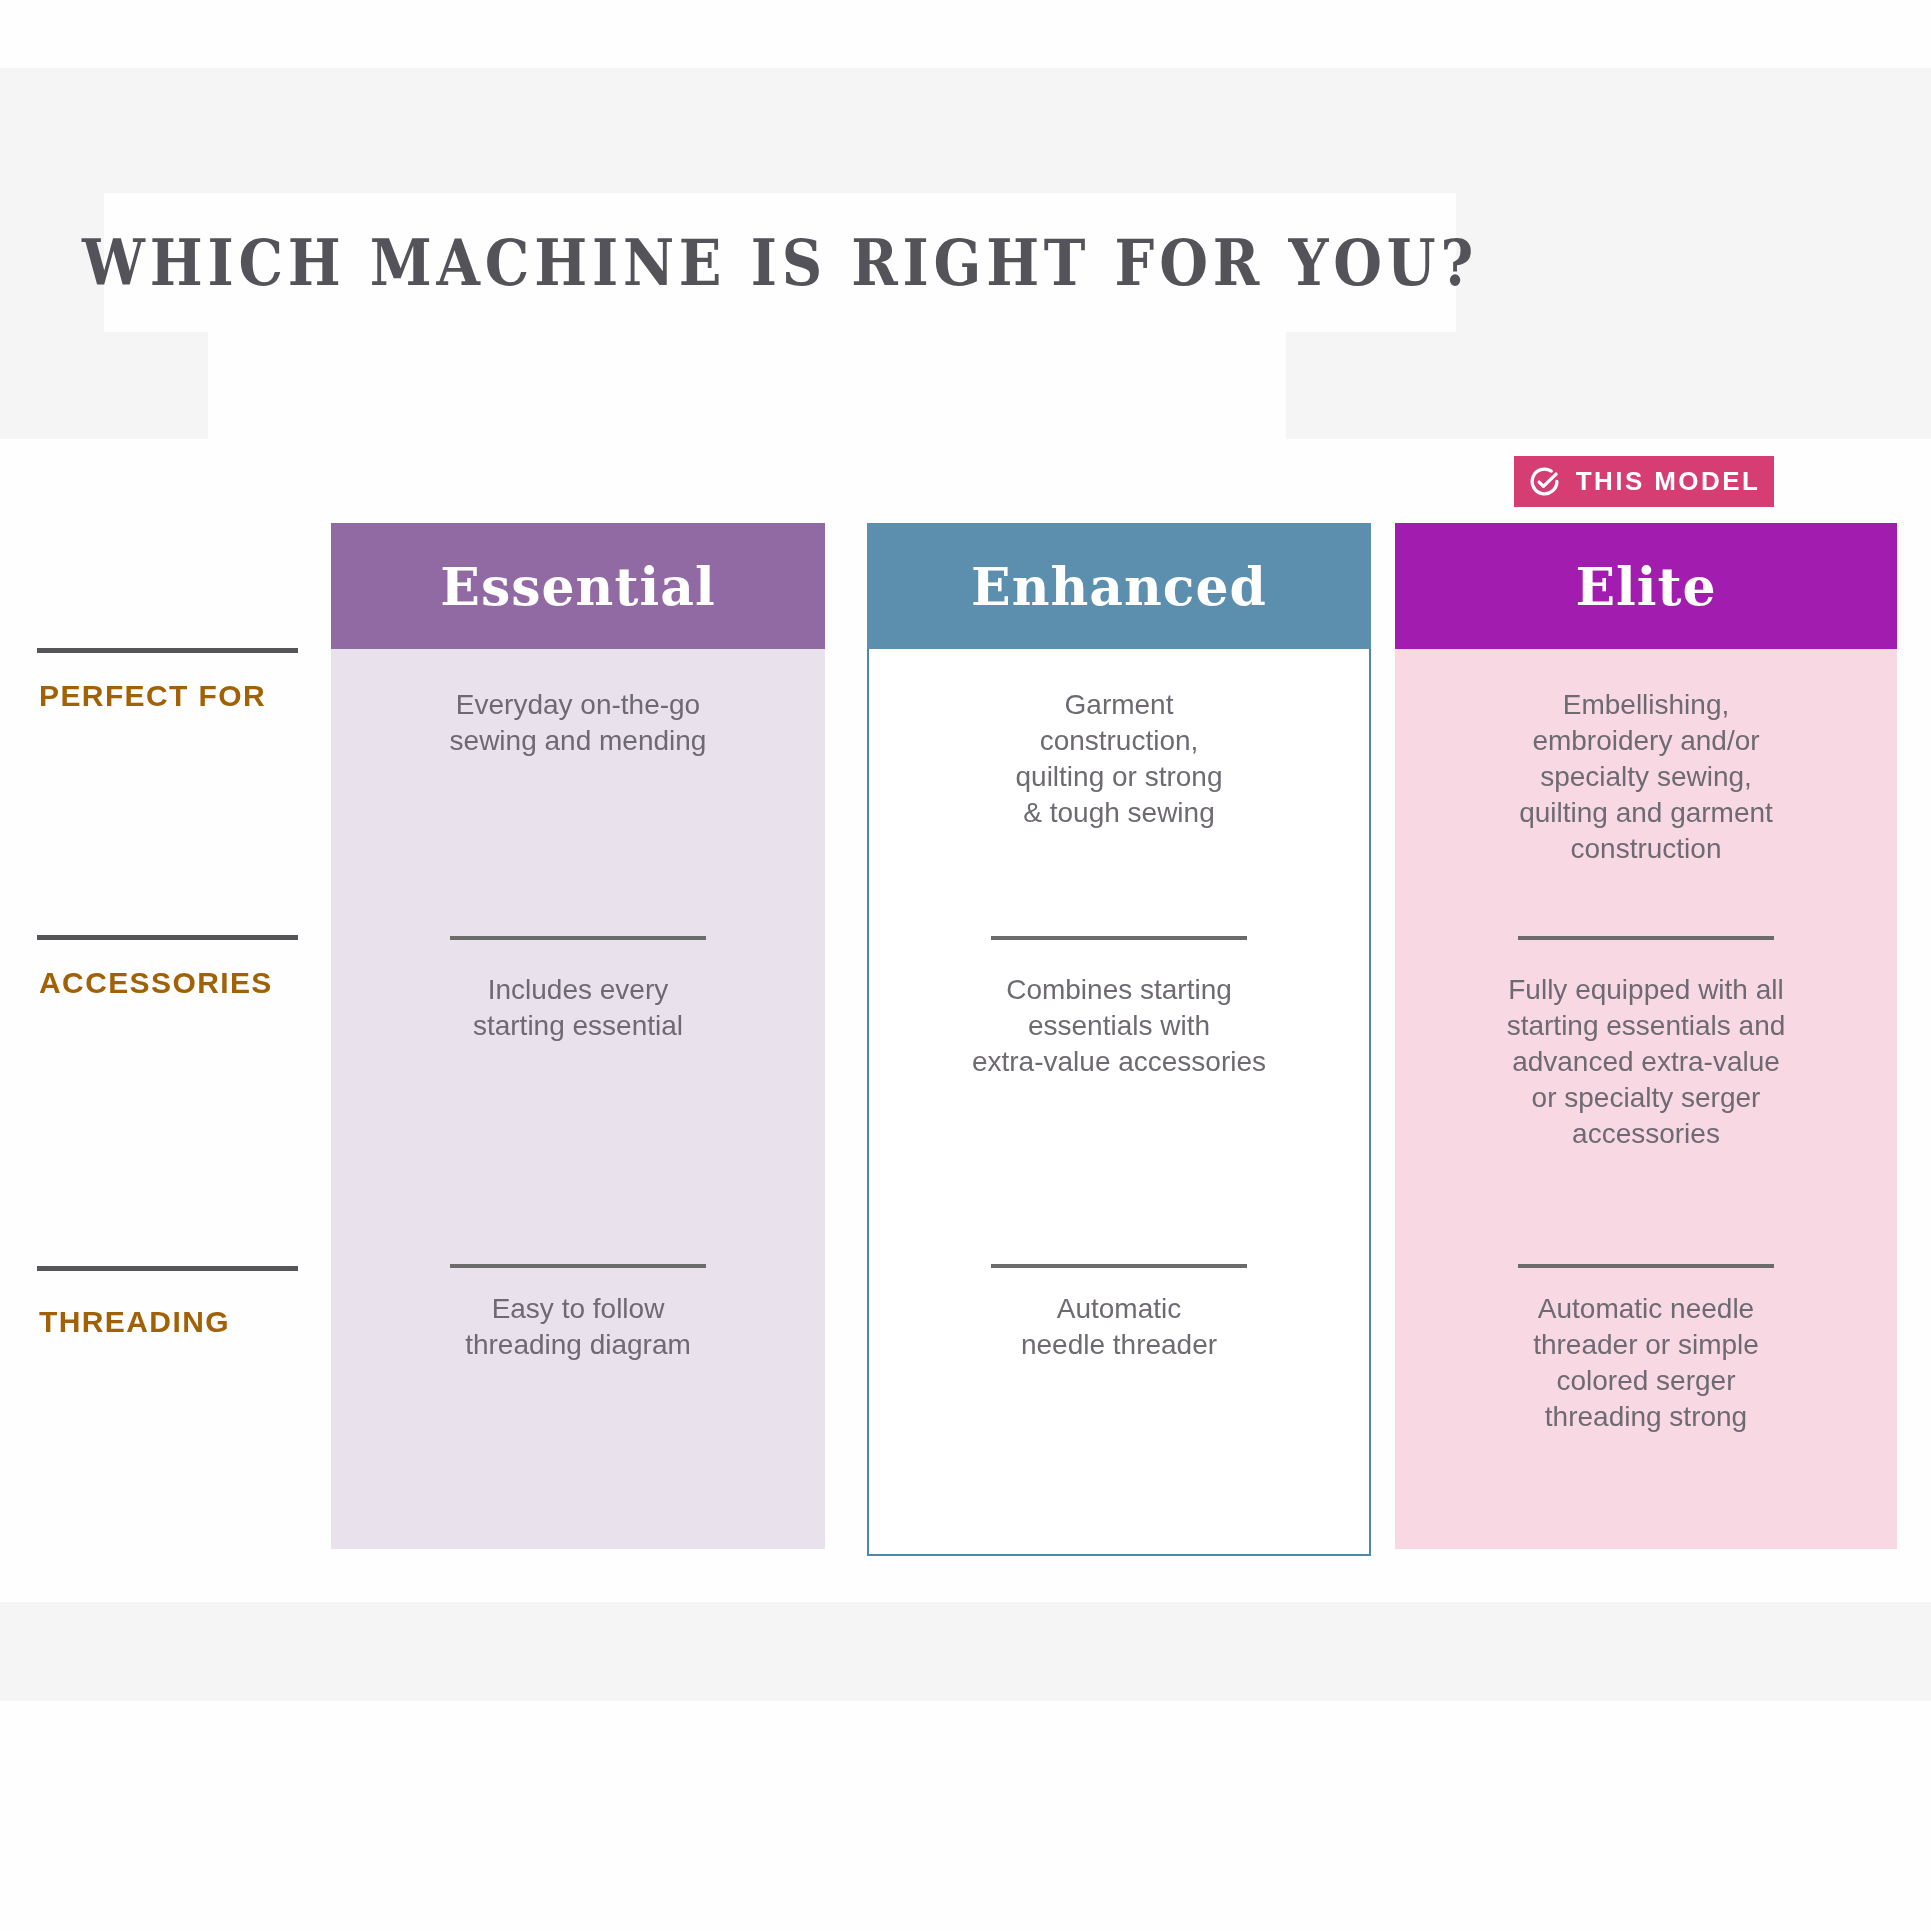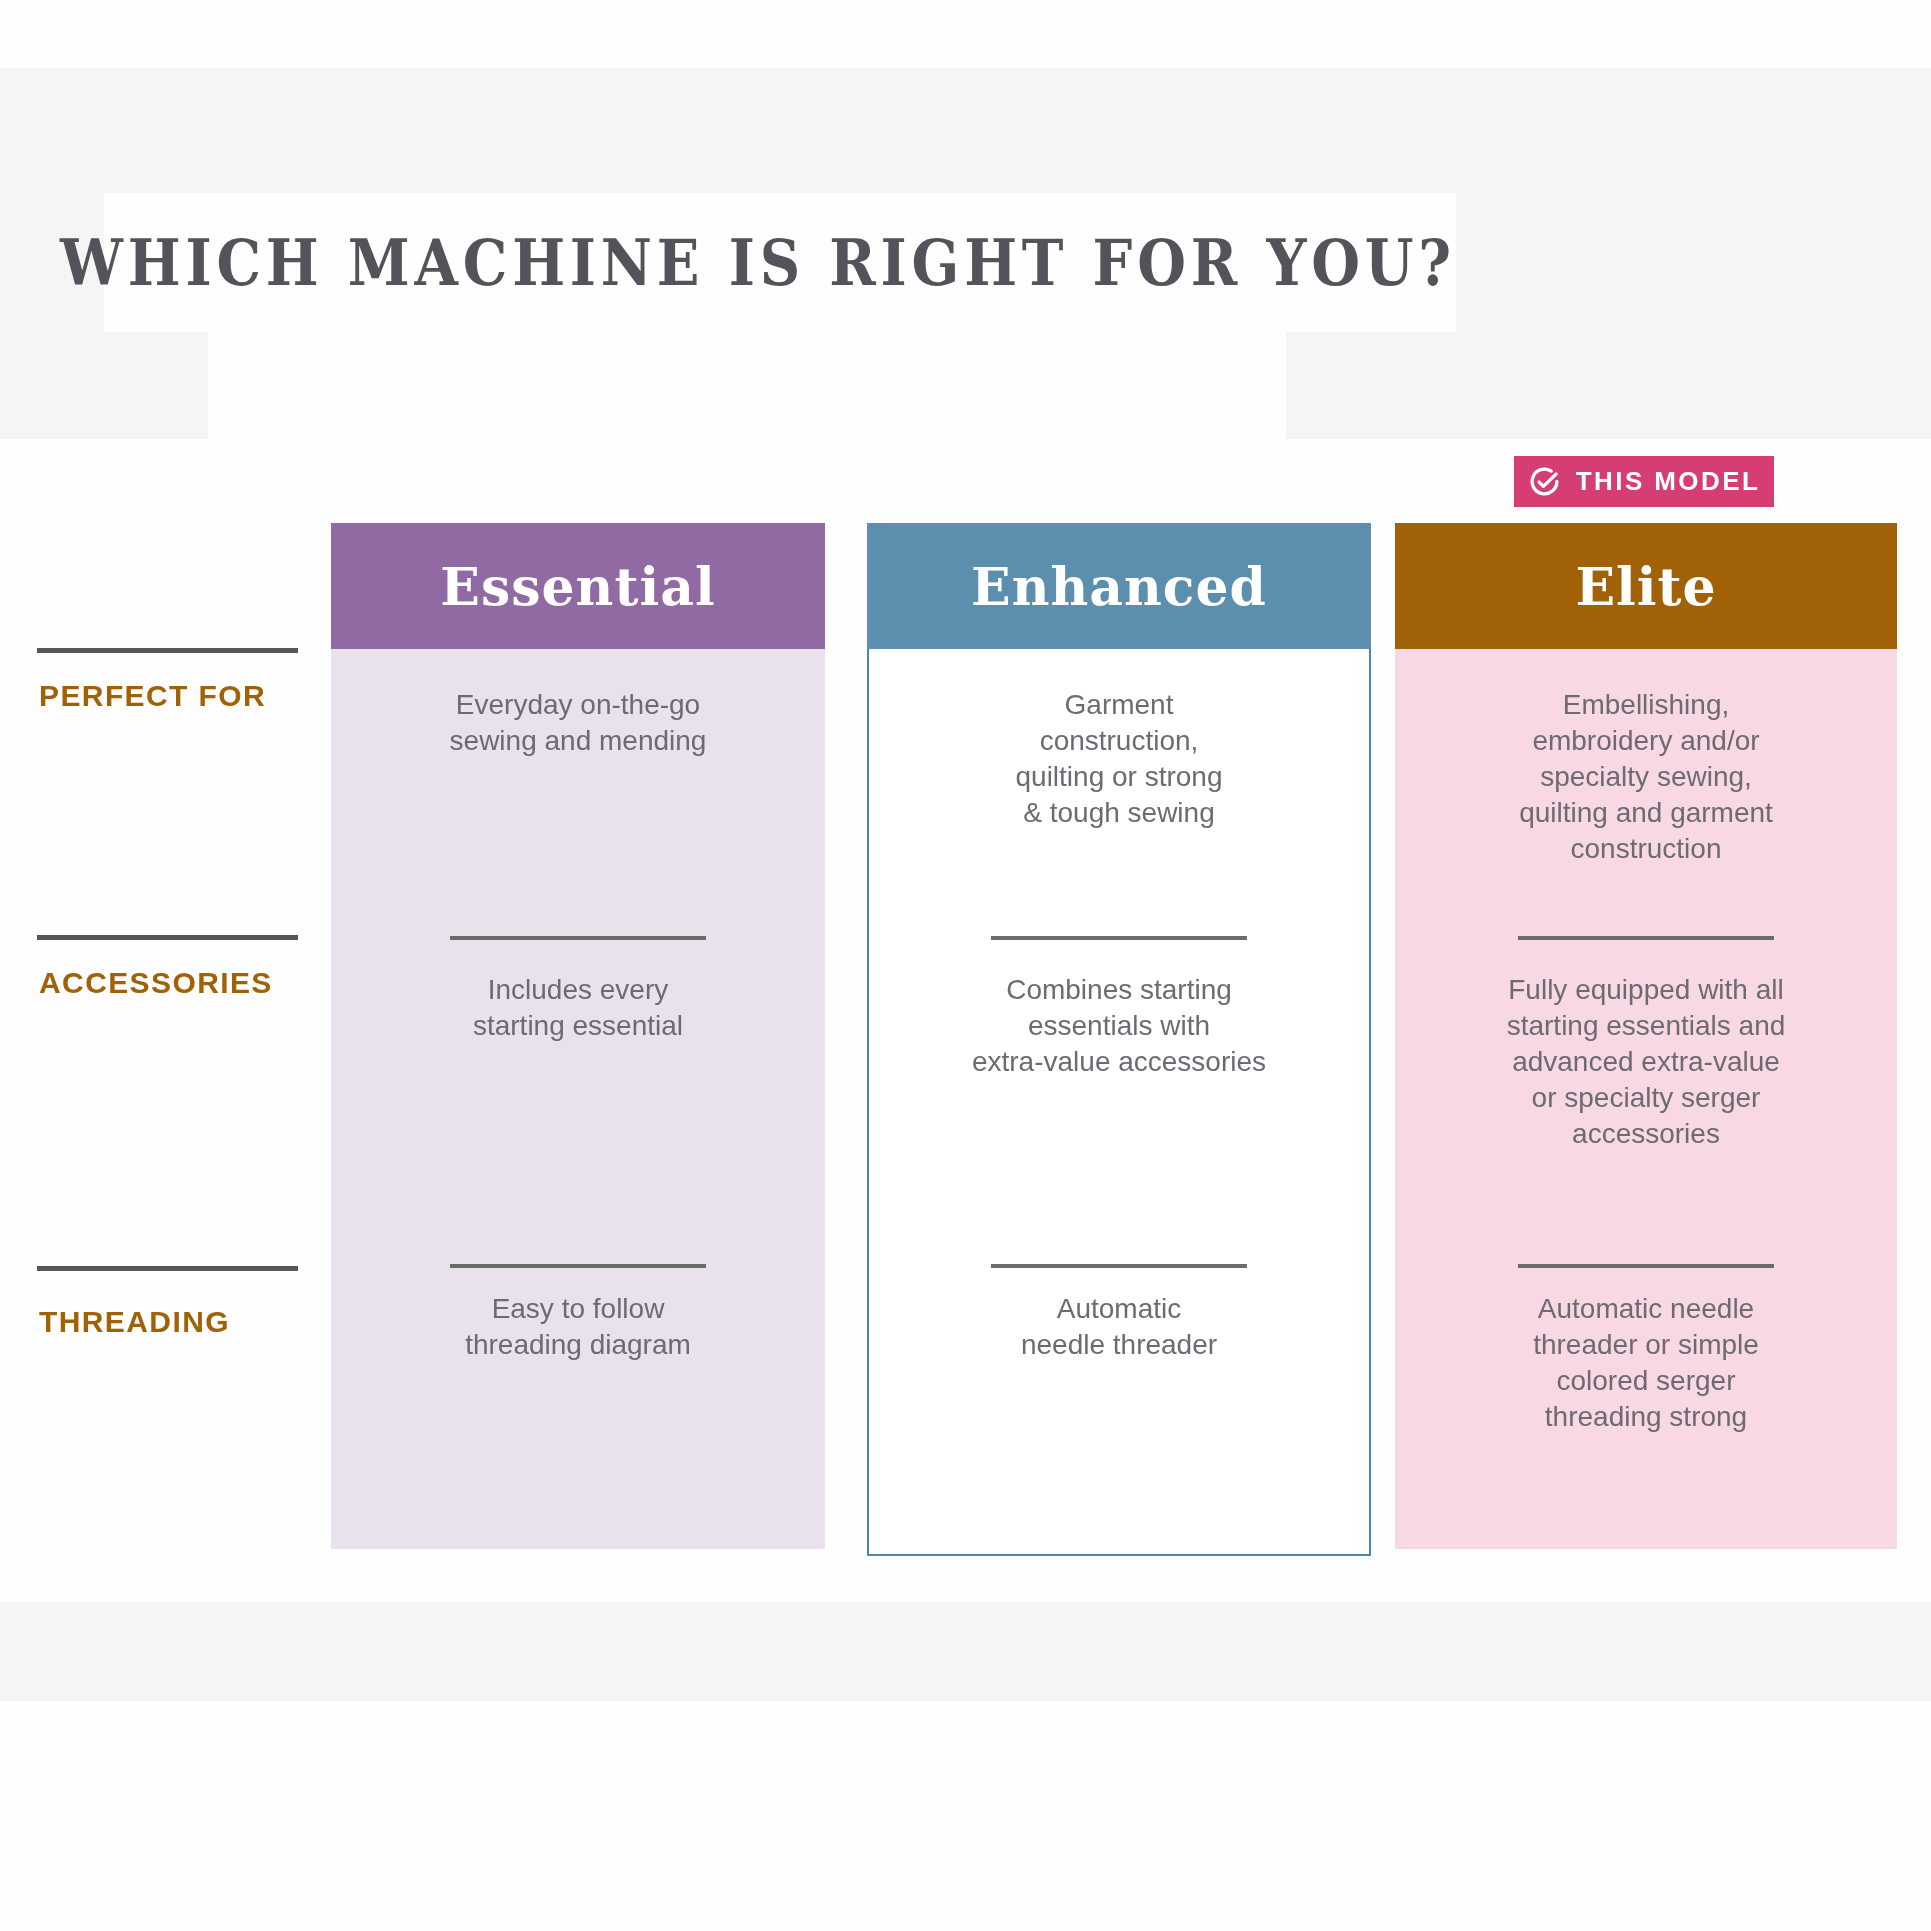--- a/index.html
+++ b/index.html
@@ -11,21 +11,21 @@
   
   .bg{position:absolute;background:#fefefe;}
   .bg-top{left:0;top:0;width:1931px;height:68px;}
   .bg-title{left:104px;top:193px;width:1352px;height:139px;}
   .bg-connector{left:208px;top:332px;width:1078px;height:111px;}
   .bg-main{left:0;top:439px;width:1931px;height:1163px;}
   .bg-bottom{left:0;top:1701px;width:1931px;height:230px;}
 
   
   .title-band{position:absolute;left:104px;top:193px;width:1352px;height:139px;
-    display:flex;align-items:center;justify-content:flex-end;}
+    display:flex;align-items:center;justify-content:center;}
   .title-band h1{
     margin:0;font-family:"DejaVu Serif",serif;font-weight:600;
     font-size:56px;letter-spacing:4.8px;color:#54535a;
     transform:scaleY(1.12);white-space:nowrap;
   }
 
   
   .rule{position:absolute;left:37px;width:261px;height:4.8px;background:#55555a;}
   .rule-1{top:648px;}  .rule-2{top:935px;}  .rule-3{top:1266px;}
   .row-label{position:absolute;left:39px;font-weight:700;font-size:30px;
@@ -110,21 +110,21 @@
       <div class="cdiv cdiv-1"></div>
       <div class="cell cell-r2">Includes every
 starting essential</div>
       <div class="cdiv cdiv-2"></div>
       <div class="cell cell-r3">Easy to follow
 threading diagram</div>
     </div>
   </section>
 
   <section class="col col-elite">
-    <div class="col-header" style="background-color: #a16207;">Elite</div>
+    <div class="col-header" style="background-color: #a21caf;">Elite</div>
     <div class="col-body" style="background-color: rgb(248, 216, 227);">
       <div class="cell cell-r1">Embellishing,
 embroidery and/or
 specialty sewing,
 quilting and garment
 construction</div>
       <div class="cdiv cdiv-1"></div>
       <div class="cell cell-r2">Fully equipped with all
 starting essentials and
 advanced extra-value

